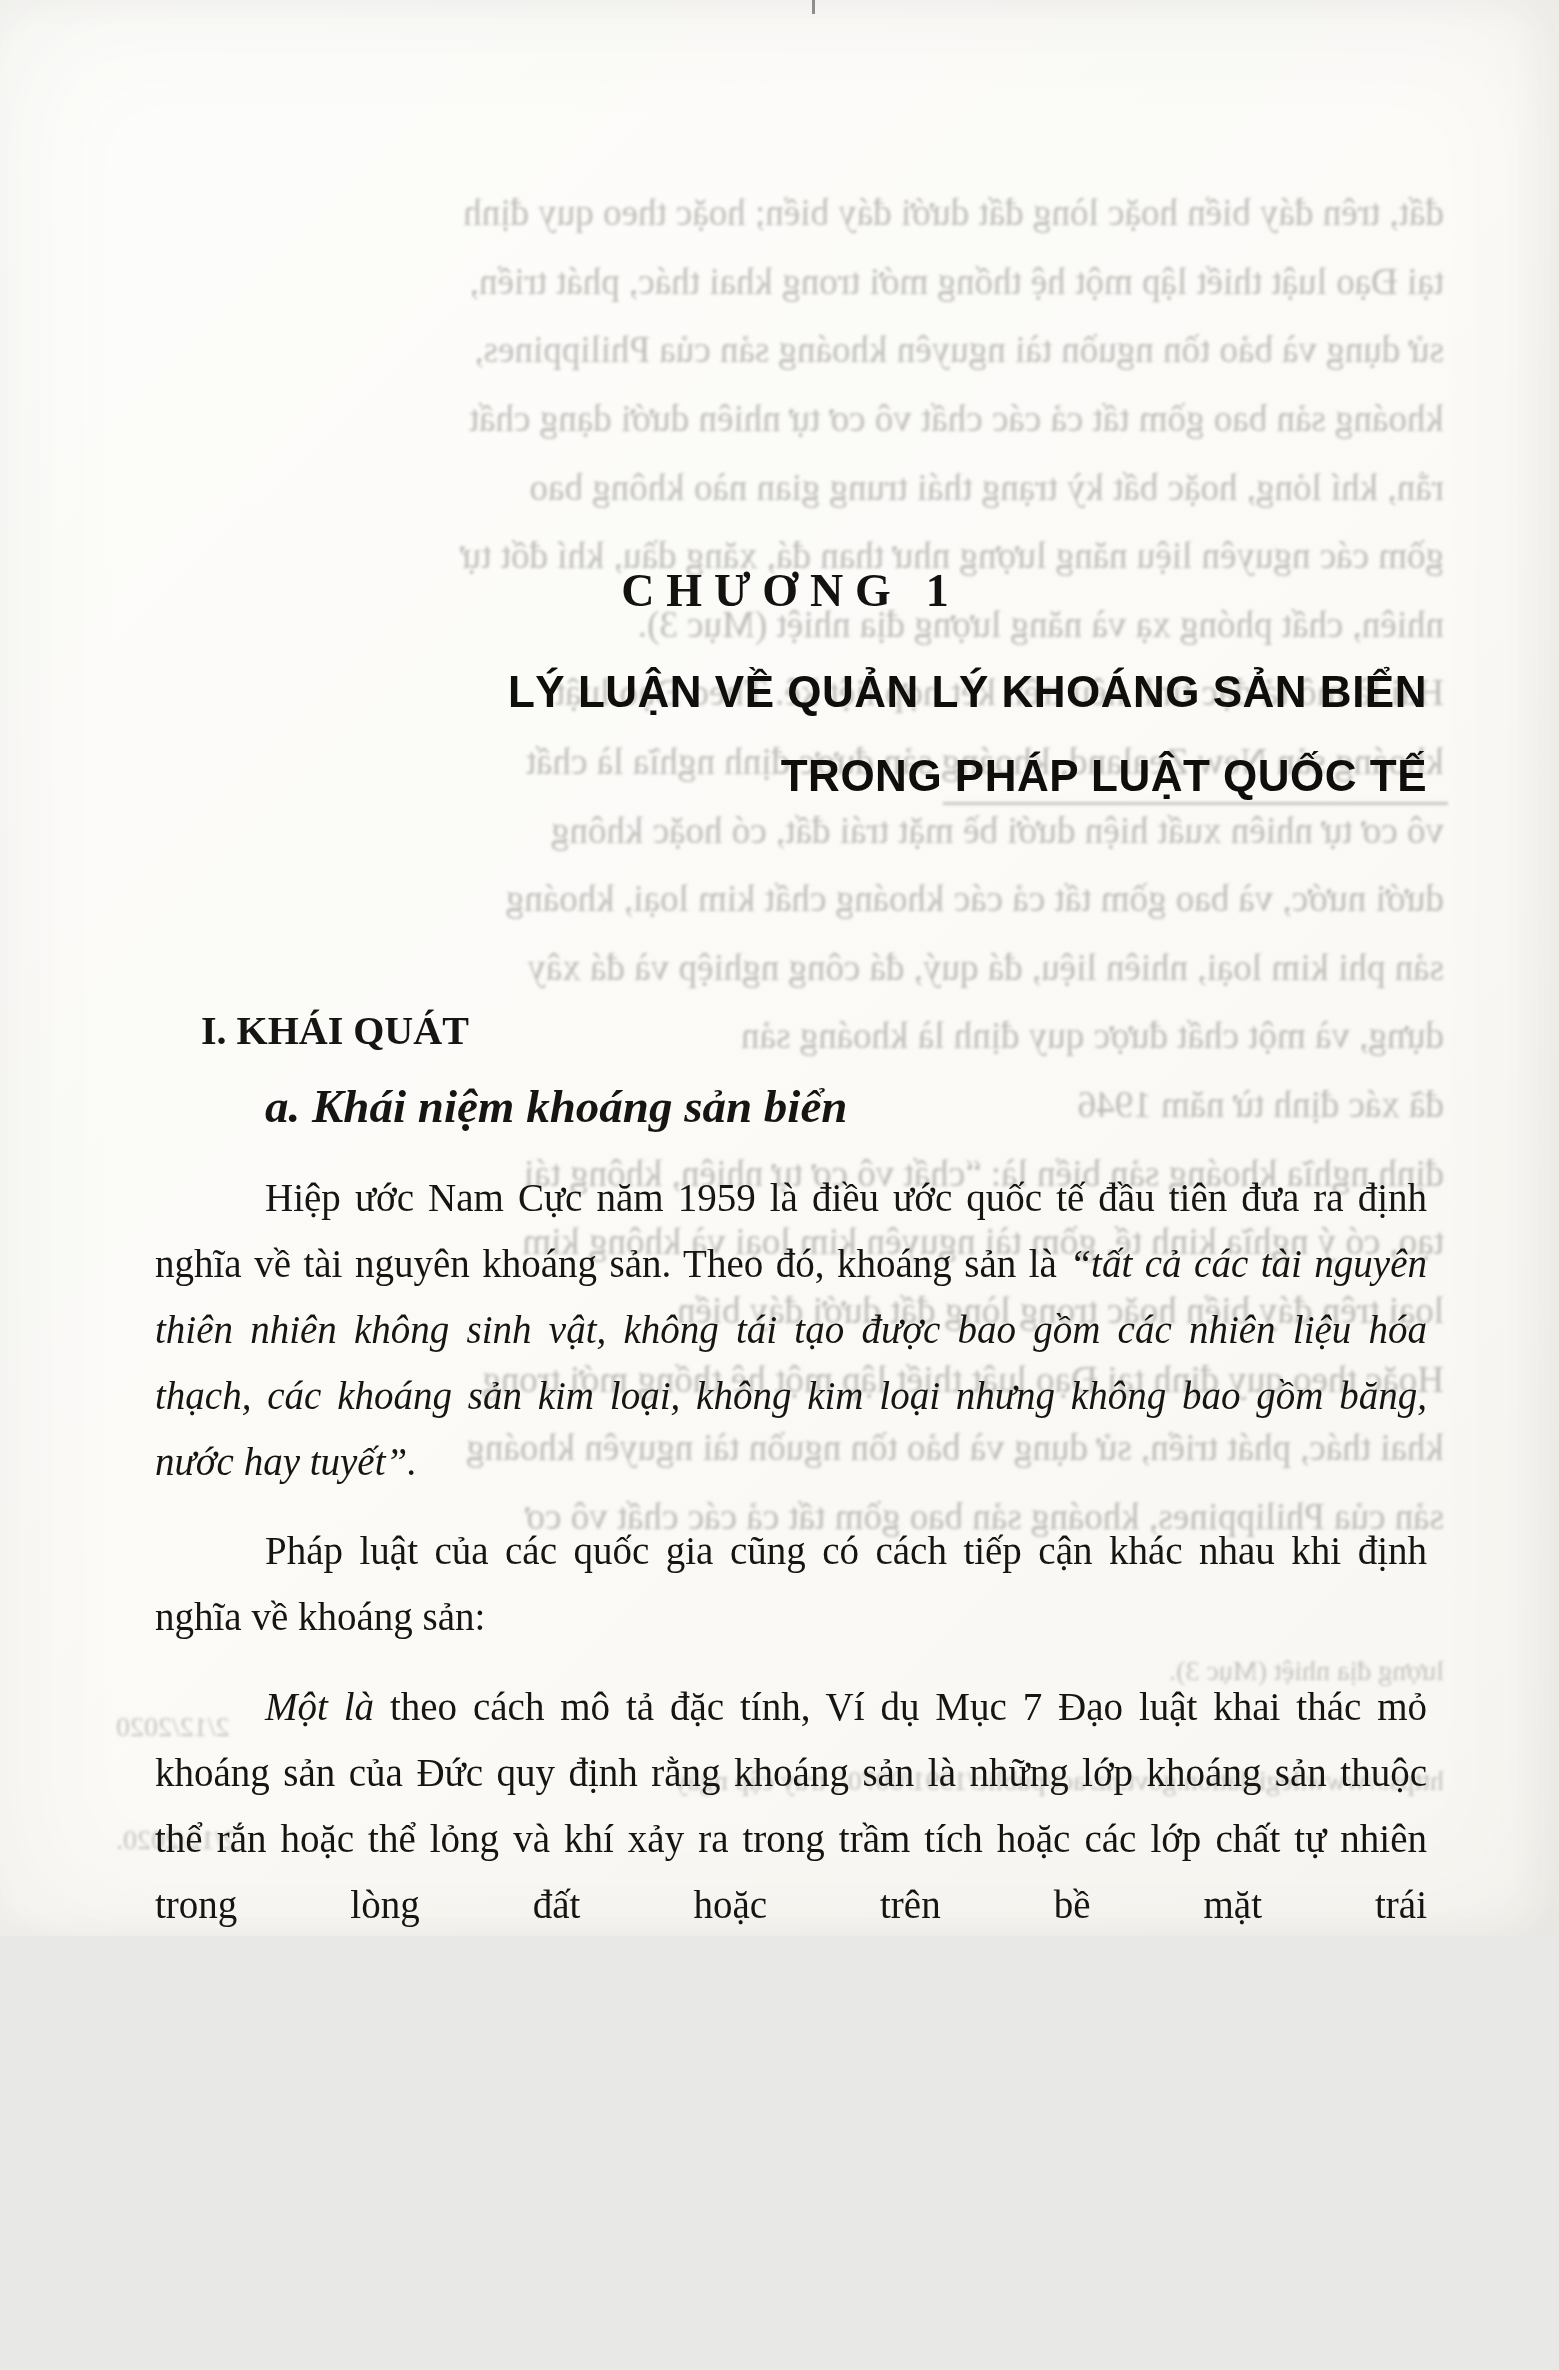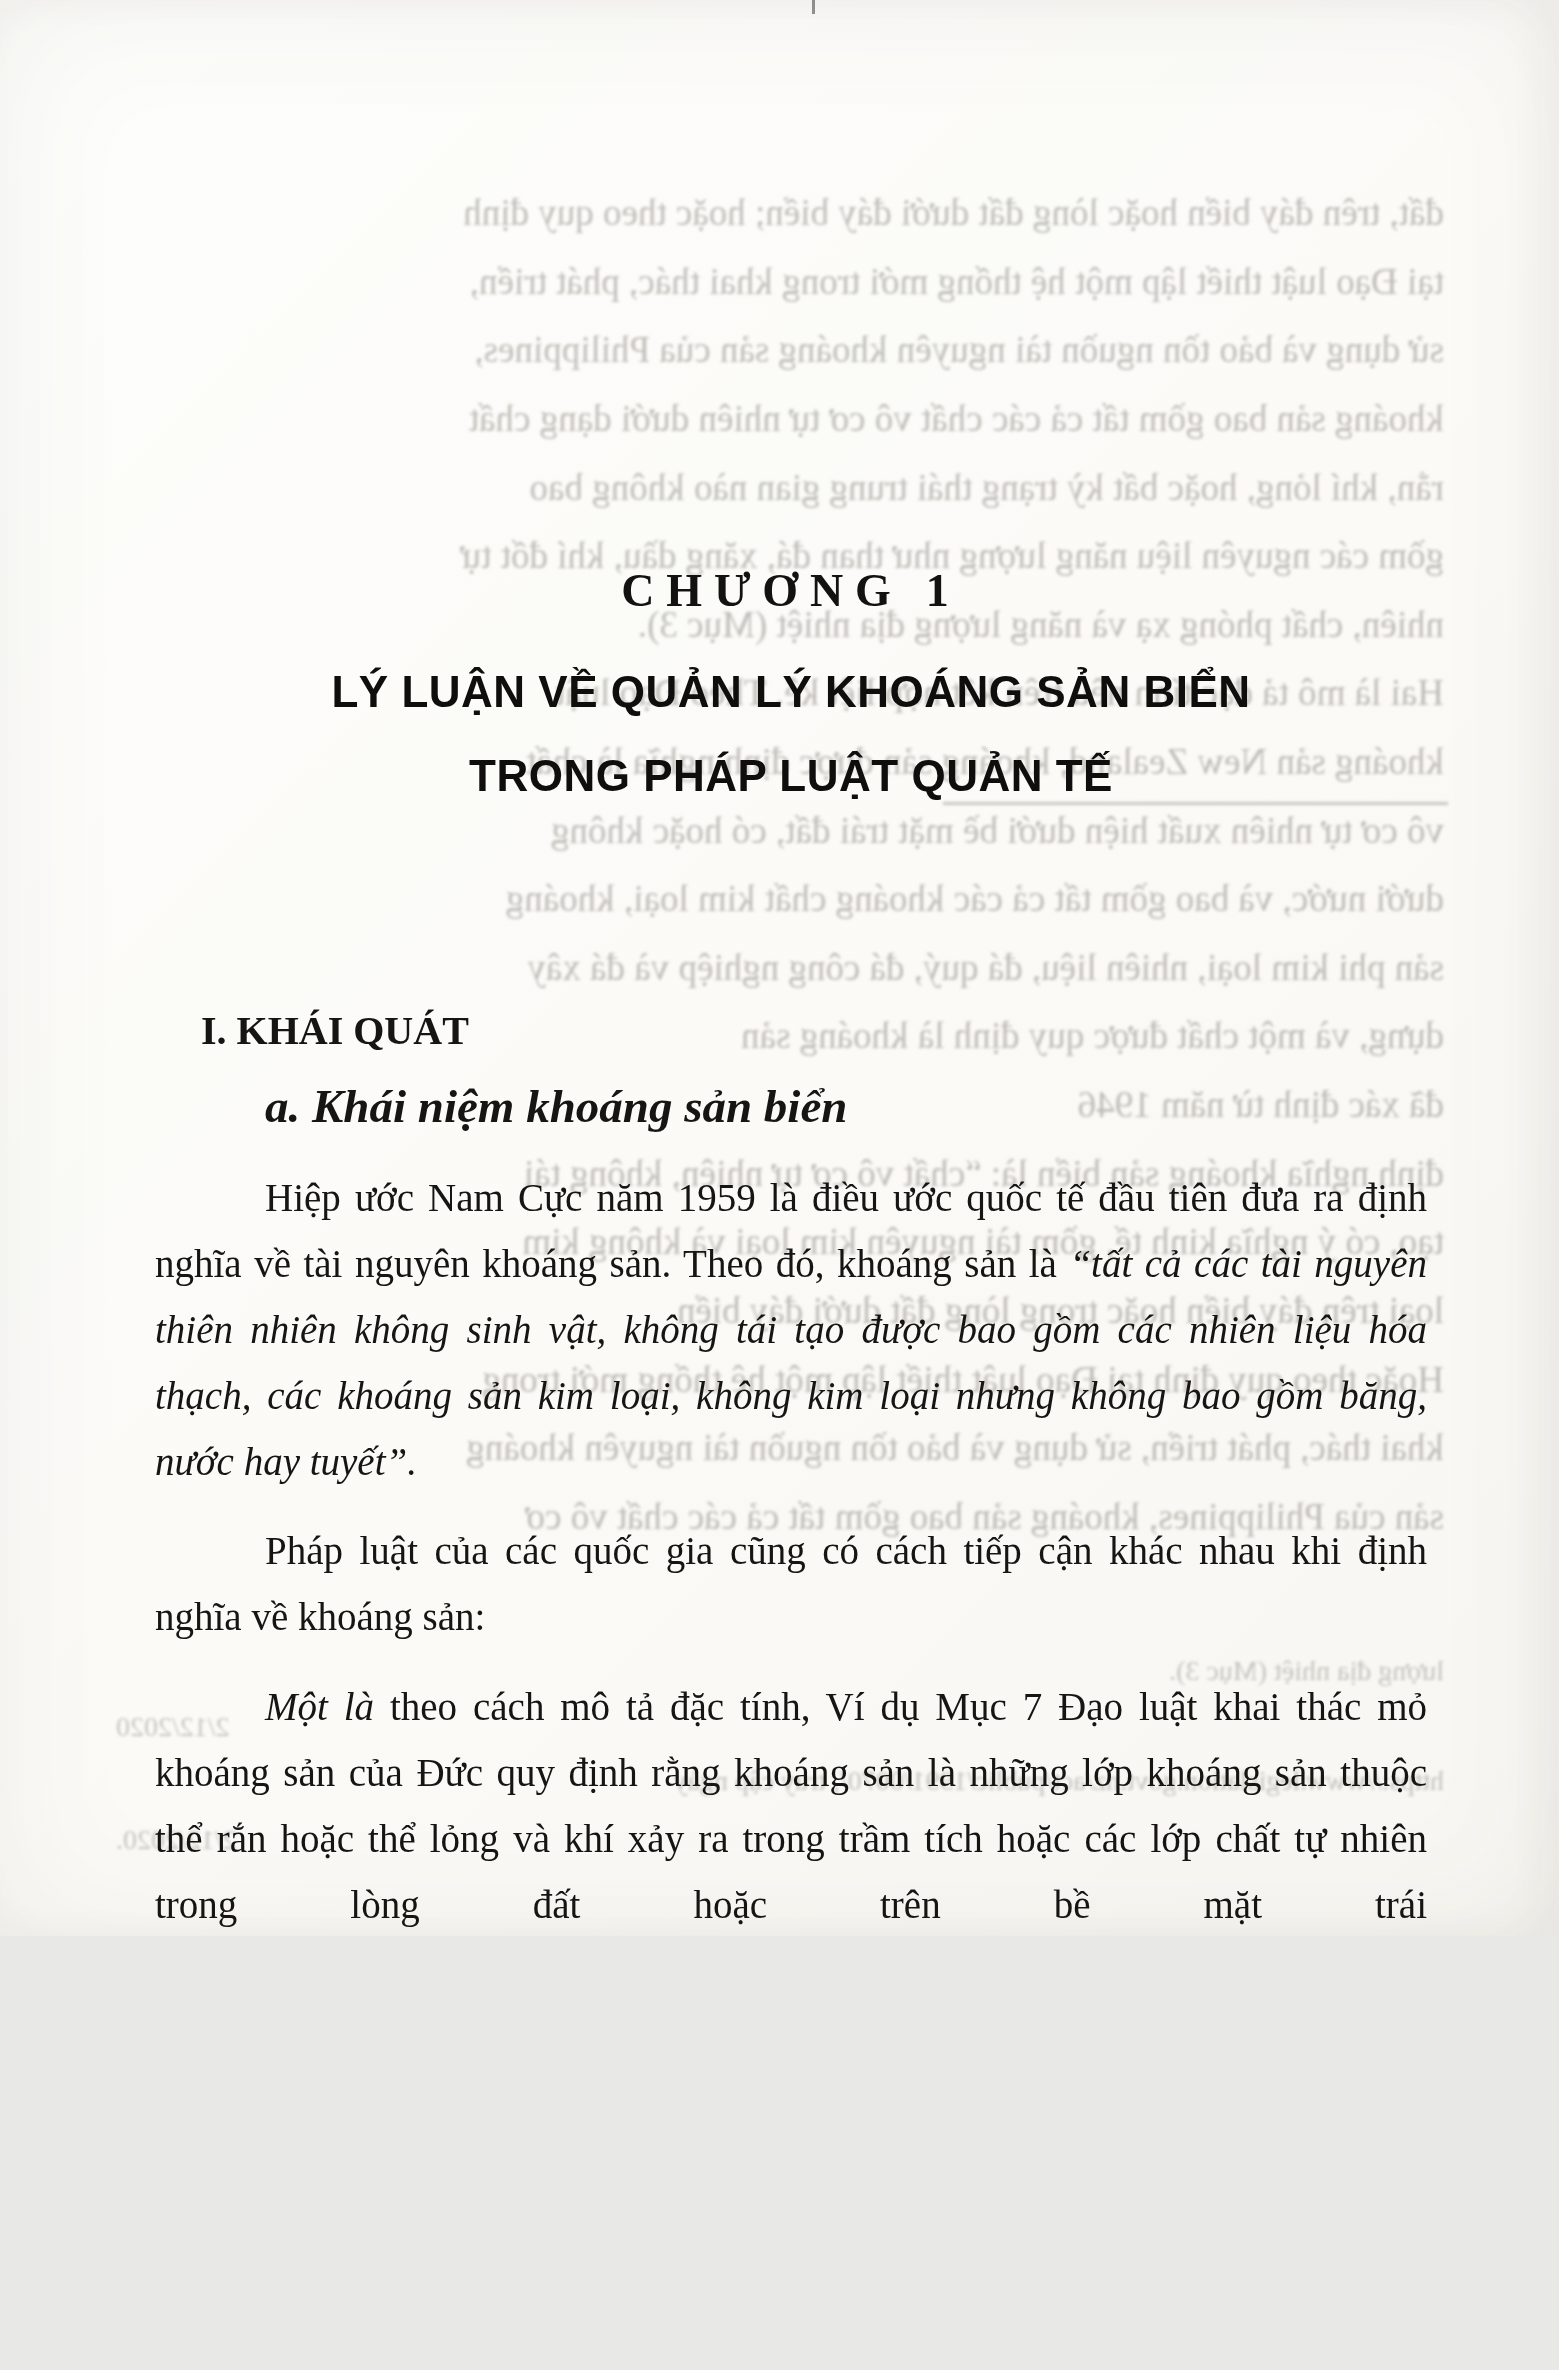--- a/index.html
+++ b/index.html
@@ -70,21 +70,21 @@
   .chapter-label {
     margin-top: 564px;
     text-align: center;
     font-size: 46px;
     font-weight: bold;
     letter-spacing: 11.8px;
     color: #141210;
   }
   .book-title {
     margin-top: 33px;
-    text-align: center;
+    text-align: right;
     font-family: "Liberation Sans", sans-serif;
     font-weight: bold;
     font-size: 44px;
     line-height: 84px;
     letter-spacing: 0.5px;
     color: #0f0e0c;
   }
   .section-heading {
     margin: 189px 0 0 46px;
     font-size: 40px;
@@ -154,21 +154,21 @@
     </div>
 
   <div class="scan-tick"></div>
 
   <div class="content">
 
     <div class="chapter-label">CHƯƠNG 1</div>
 
     <div class="book-title">
       <div>LÝ LUẬN VỀ QUẢN LÝ KHOÁNG SẢN BIỂN</div>
-      <div>TRONG PHÁP LUẬT QUẢN TẾ</div>
+      <div>TRONG PHÁP LUẬT QUỐC TẾ</div>
     </div>
 
     <div class="section-heading">I. KHÁI QUÁT</div>
 
 
     <div class="subitem-heading">a. Khái niệm khoáng sản biển</div>
 
     <p class="body-para first"><span>Hiệp ước Nam Cực năm 1959 là điều ước quốc tế đầu tiên đưa ra định nghĩa về tài nguyên khoáng sản. Theo đó, khoáng sản là </span><em>“tất cả các tài nguyên thiên nhiên không sinh vật, không tái tạo được bao gồm các nhiên liệu hóa thạch, các khoáng sản kim loại, không kim loại nhưng không bao gồm băng, nước hay tuyết”.</em></p>
 
     <p class="body-para">Pháp luật của các quốc gia cũng có cách tiếp cận khác nhau khi định nghĩa về khoáng sản:</p>

